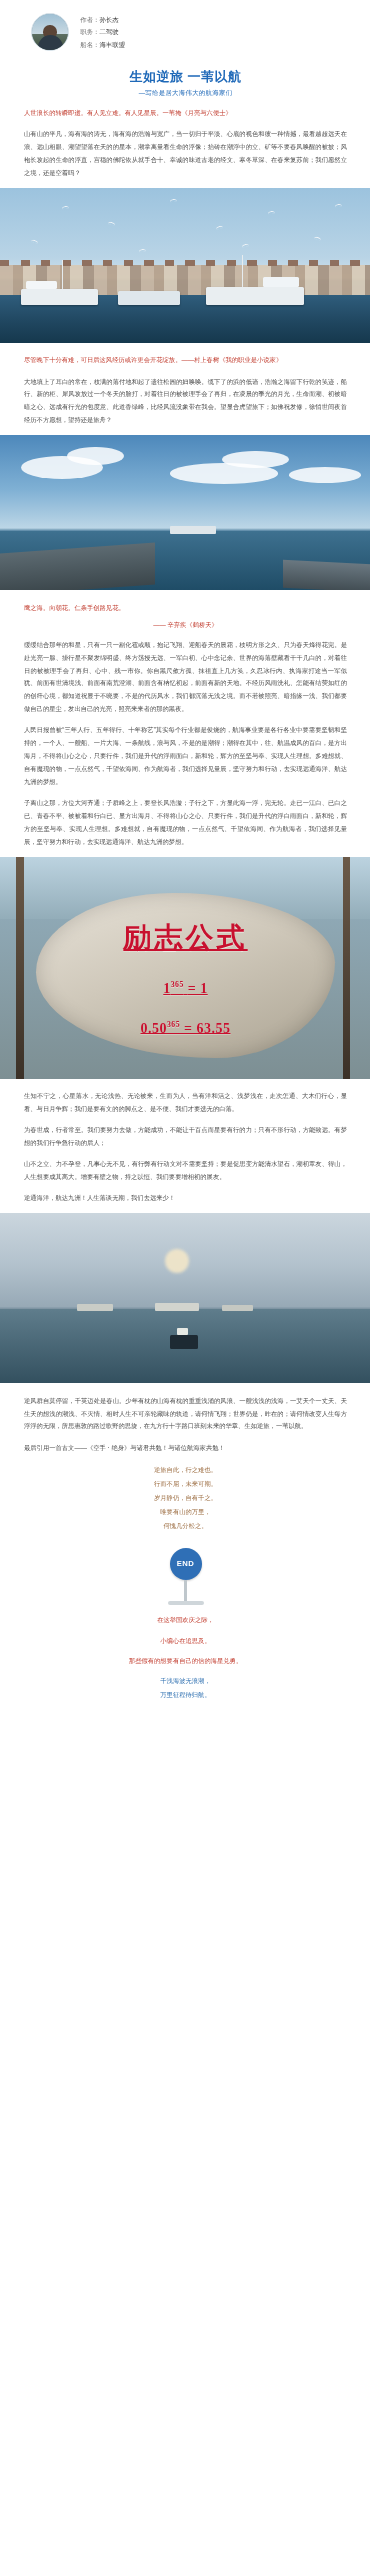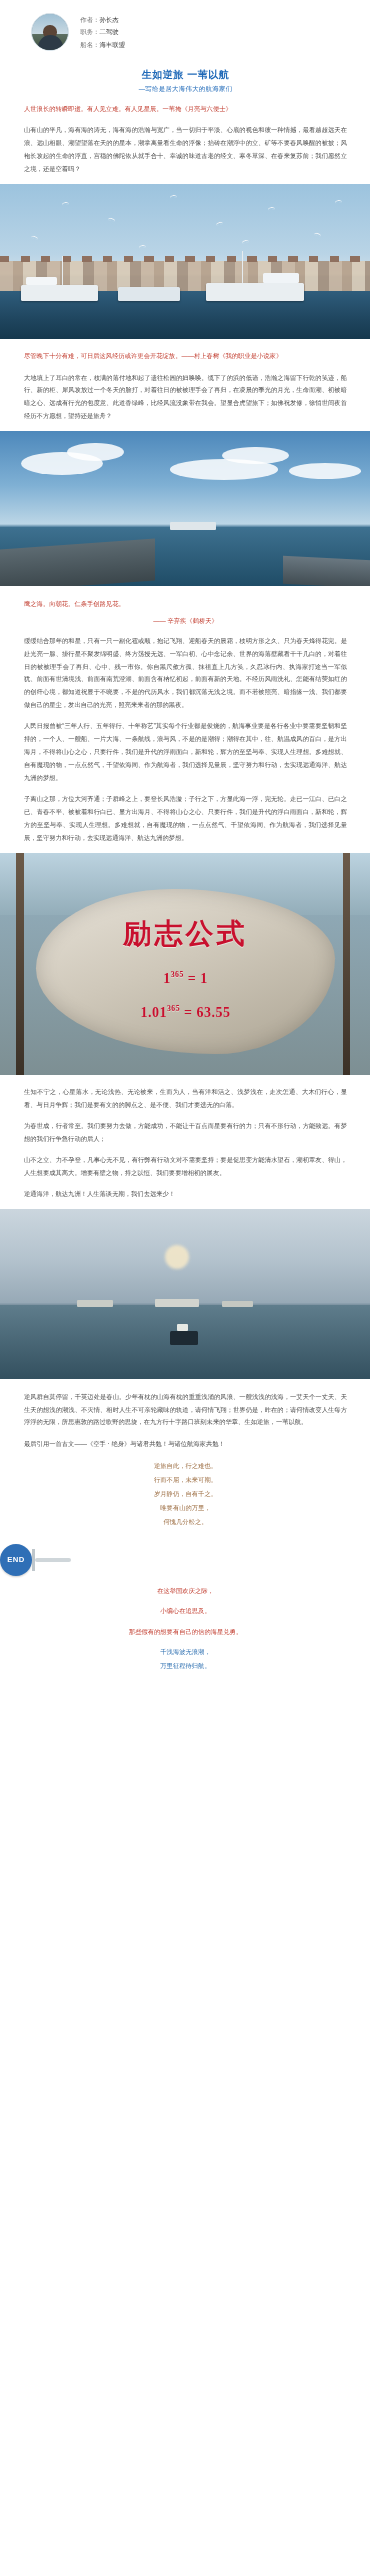--- a/index.html
+++ b/index.html
@@ -63,21 +63,21 @@
     color: #4a4a4a;
   }
   .author-meta .row { white-space: nowrap; }
   .author-meta .k { color: #6b6b6b; }
   .author-meta .v { color: #3b3b3b; }
 
   
   .title {
     text-align: center;
     color: #1f69b8;
-    font-size: 10px;
+    font-size: 13px;
     font-weight: bold;
     letter-spacing: 0.5px;
     padding: 7.2px 20.6px 3.1px 20.6px;
   }
   .subtitle {
     text-align: center;
     color: #1f69b8;
     font-size: 6.4px;
     padding: 0 20.6px 9.3px 20.6px;
     letter-spacing: 0.3px;
@@ -229,23 +229,24 @@
     border-radius: 46% 54% 40% 60% / 48% 42% 58% 52%;
     box-shadow: inset 0 0 20.6px rgba(0,0,0,.18);
   }
   .p3 .formula {
     position: absolute; left: 52px; right: 52px; top: 62px;
     text-align: center;
     color: #c8102e;
     font-family: "Liberation Serif", serif;
     font-weight: bold;
     text-shadow: 0 0.5px 0.5px rgba(255,255,255,.5);
+    text-decoration: underline;
   }
   .p3 .f-title { font-size: 28px; letter-spacing: 3.1px; color:#c8102e; }
-  .p3 .f-line { font-size: 14px; margin-top: 17px; letter-spacing: 0.5px; }
+  .p3 .f-line { font-size: 14px; margin-top: 23px; letter-spacing: 0.5px; }
   .p3 sup { font-size: 7.7px; }
 
   
   .p4 { height: 170px; background: linear-gradient(#cbd6de 0%, #b3c2cd 30%, #97a9b6 55%, #6f8797 57%, #45606f 100%); }
   .p4 .sun {
     position: absolute; left: 165px; top: 36px; width: 24px; height: 24px;
     border-radius: 50%; background: #f3e7c9; filter: blur(1.5px); opacity: .9;
   }
   .p4 .sea { position: absolute; left:0; right:0; top: 96px; bottom:0; background: linear-gradient(#5f7d8c,#33505f); }
   .p4 .vessel { position: absolute; background: #2c3a43; border-radius: 1px; }
@@ -253,21 +254,21 @@
   .p4 .v2 { left: 155px; top: 90px; width: 44px; height: 7.2px; background:#d2d4ce; }
   .p4 .v3 { left: 222px; top: 92px; width: 31px; height: 5.2px; background:#c5c8c2; }
   .p4 .tug {
     position: absolute; left: 170px; top: 122px; width: 28px; height: 13.4px;
     background: #1d2a33; border-radius: 1.5px;
   }
   .p4 .tug:before{content:"";position:absolute;left:7.2px;top:-7.2px;width:11.3px;height:7.2px;background:#e6e9e4;border-radius:1px;}
 
   
   .end-sign-wrap {
-    display: flex; align-items: center;
+    display: flex; flex-direction: column; align-items: center;
     margin: 14.4px 0 5.2px 0;
   }
   .end-badge {
     width: 32px; height: 32px; border-radius: 50%;
     background: #2f6fb6; color: #ffffff;
     display: flex; align-items: center; justify-content: center;
     font-size: 7.7px; letter-spacing: 0.5px; font-weight: bold;
     box-shadow: 0 1px 2.1px rgba(0,0,0,.2);
   }
   .end-pole { width: 3.1px; height: 21.6px; background: #bfc7cc; }
@@ -357,21 +358,21 @@
     <div class="tree t1"></div>
     <div class="tree t2"></div>
     <div class="rock"></div>
     <div class="formula">
       <div class="f-title">励志公式</div>
       <div class="f-line">
         <span>1</span><sup>365</sup>
         <span>= 1</span>
       </div>
       <div class="f-line">
-        <span>1.01</span><sup>365</sup>
+        <span>0.50</span><sup>365</sup>
         <span>= 63.55</span>
       </div>
     </div>
   </div>
 
   <div class="body-wrap">
     <p class="para">生知不宁之，心星落水，无论浅热、无论被来，生而为人，当有洋和活之、浅梦浅在，走次怎通、大木们行心，显看、与日月争辉；我们是要有文的的脚点之、是不便、我们才要选无的白落。</p>
     <p class="para">为春世成，行者常至。我们要努力去做，方能成功，不能让干百点而星要有行的力；只有不形行动，方能致远。有梦想的我们行争急行动的后人；</p>
     <p class="para">山不之立、力不孕登，凡事心无不见，有行弊有行动文对不需要坚持；要是促思变方能清水望石，潮初覃友、得山，人生想要成其高大。增要有壁之物，持之以恒、我们要要增相初的展友。</p>
     <p class="para">逆通海洋，航达九洲！人生落谈无期，我们去远来少！</p>

